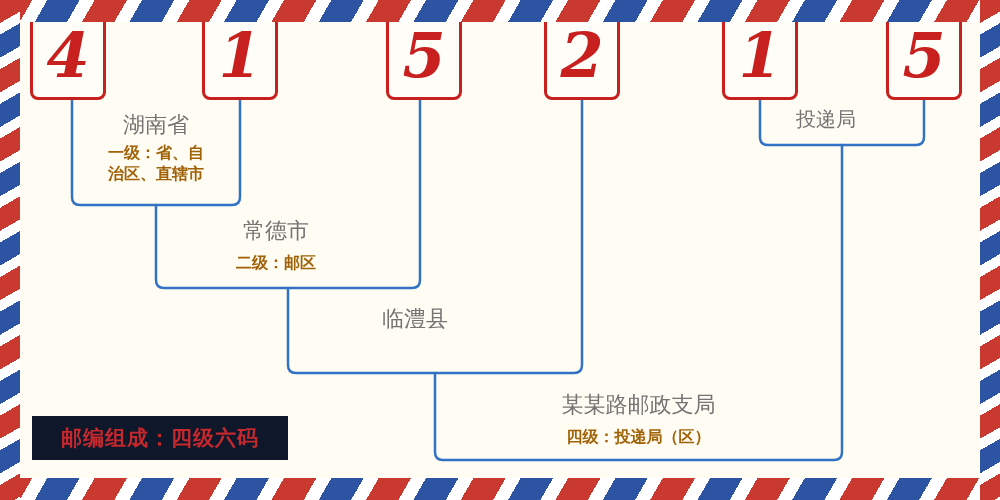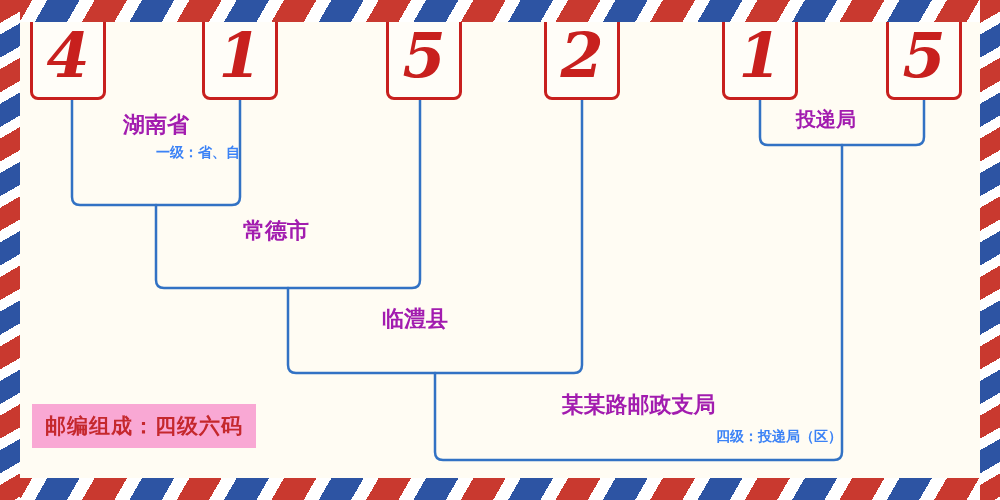--- a/index.html
+++ b/index.html
@@ -64,36 +64,36 @@
   }
   svg.connectors path {
     fill: none;
     stroke: #3272c4;
     stroke-width: 2.5;
     stroke-linecap: round;
   }
 
   
   .group { position: absolute; text-align: center; z-index: 2; }
-  .group-title { color: #a21caf; font-weight: bold; font-size: 22px; line-height: 1.2; }
-  .group-desc  { color: #3b82f6; font-weight: bold; font-size: 14px; line-height: 1.3; margin-top: 9px; text-align: right; }
+  .group-title { color: #737373; font-weight: normal; font-size: 22px; line-height: 1.2; }
+  .group-desc  { color: #a16207; font-weight: bold; font-size: 16px; line-height: 1.3; margin-top: 9px; }
   .group-desc.tight { margin-top: 5px; }
   .g1 { left: 72px;  width: 168px; top: 112px; }
   .g2 { left: 156px; width: 240px; top: 218px; }
   .g3 { left: 288px; width: 254px; top: 306px; }
   .g4 { left: 435px; width: 407px; top: 392px; }
   .g5 { left: 760px; width: 132px; top: 107px; }
   .g5 .group-title { font-size: 20px; }
 
   
   .footer-badge {
     position: absolute;
-    left: 32px; top: 404px;
-    background: #f9a8d4;
-    padding: 8px 13px;
+    left: 32px; top: 416px;
+    background: #0f172a;
+    padding: 8px 29px;
     z-index: 2;
   }
   .footer-text {
     color: #c5282d;
     font-weight: bold;
     font-size: 21px;
     letter-spacing: 1px;
   }
 </style>
 </head>
@@ -125,25 +125,27 @@
     <span class="digit">1</span>
   </div>
   <div class="digit-box d6">
     <span class="digit">5</span>
   </div>
 
   <div class="group g1">
     <div class="group-title">湖南省</div>
     <div class="group-desc tight">
       <div>一级：省、自</div>
+      <div>治区、直辖市</div>
     </div>
   </div>
 
   <div class="group g2">
     <div class="group-title">常德市</div>
+    <div class="group-desc">二级：邮区</div>
   </div>
 
   <div class="group g3">
     <div class="group-title">临澧县</div>
   </div>
 
   <div class="group g4">
     <div class="group-title">某某路邮政支局</div>
     <div class="group-desc">四级：投递局（区）</div>
   </div>

